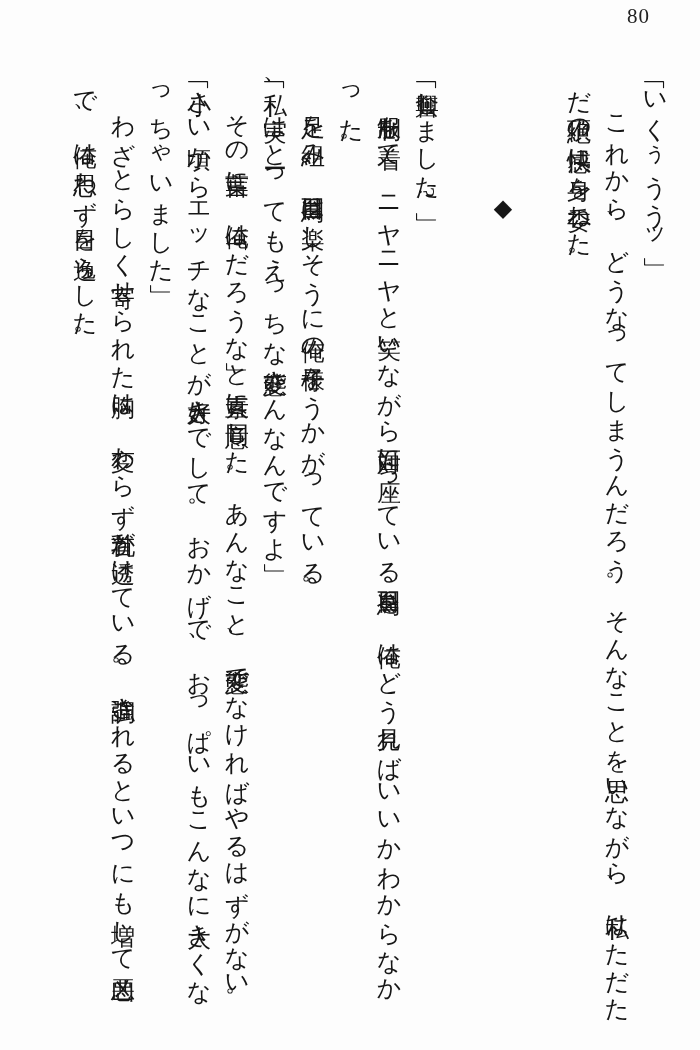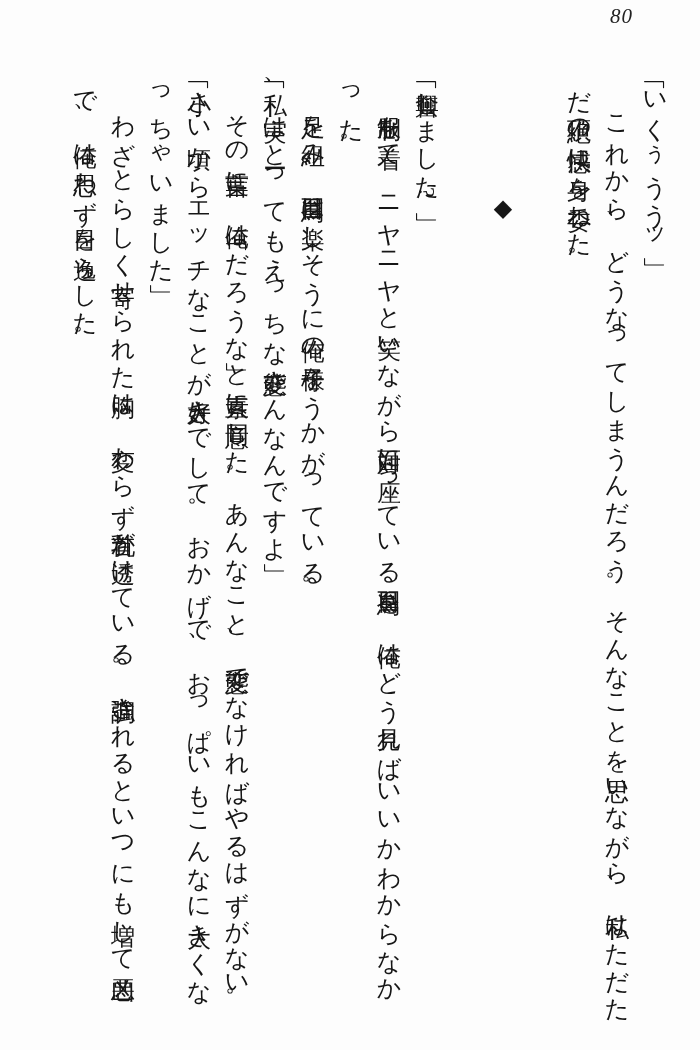--- a/index.html
+++ b/index.html
@@ -12,23 +12,22 @@
     background: #fdfdfd;
     position: relative;
     overflow: hidden;
     font-family: "Liberation Serif", "DejaVu Serif", serif;
   }
   .page-number {
     position: absolute;
     top: 4px;
     left: 610px;
     width: 40px;
-    text-align: left;
+    text-align: right;
     font-size: 21px;
-    font-style: italic;
     color: #222;
     letter-spacing: 1px;
   }
   .text-area {
     position: absolute;
     top: 74px;
     right: 26px;
     width: 650px;
     height: 938px;
     writing-mode: vertical-rl;

